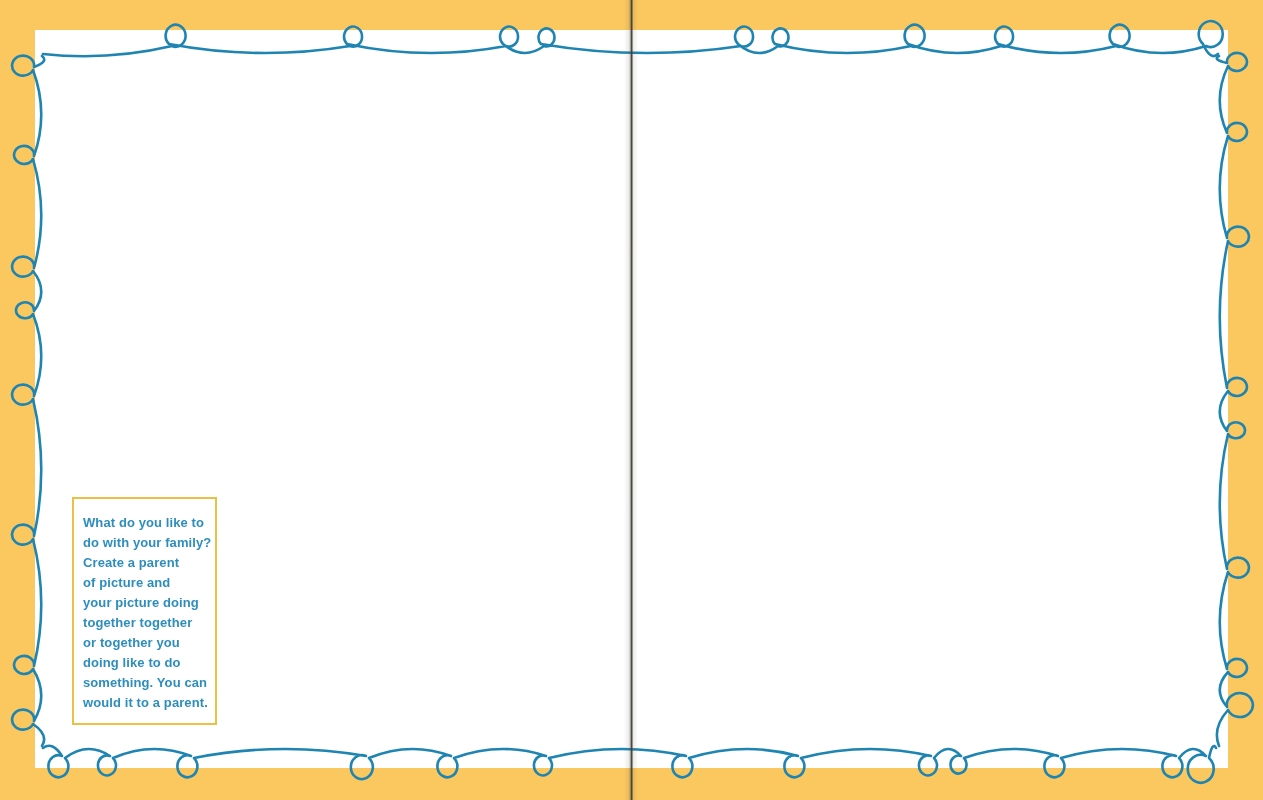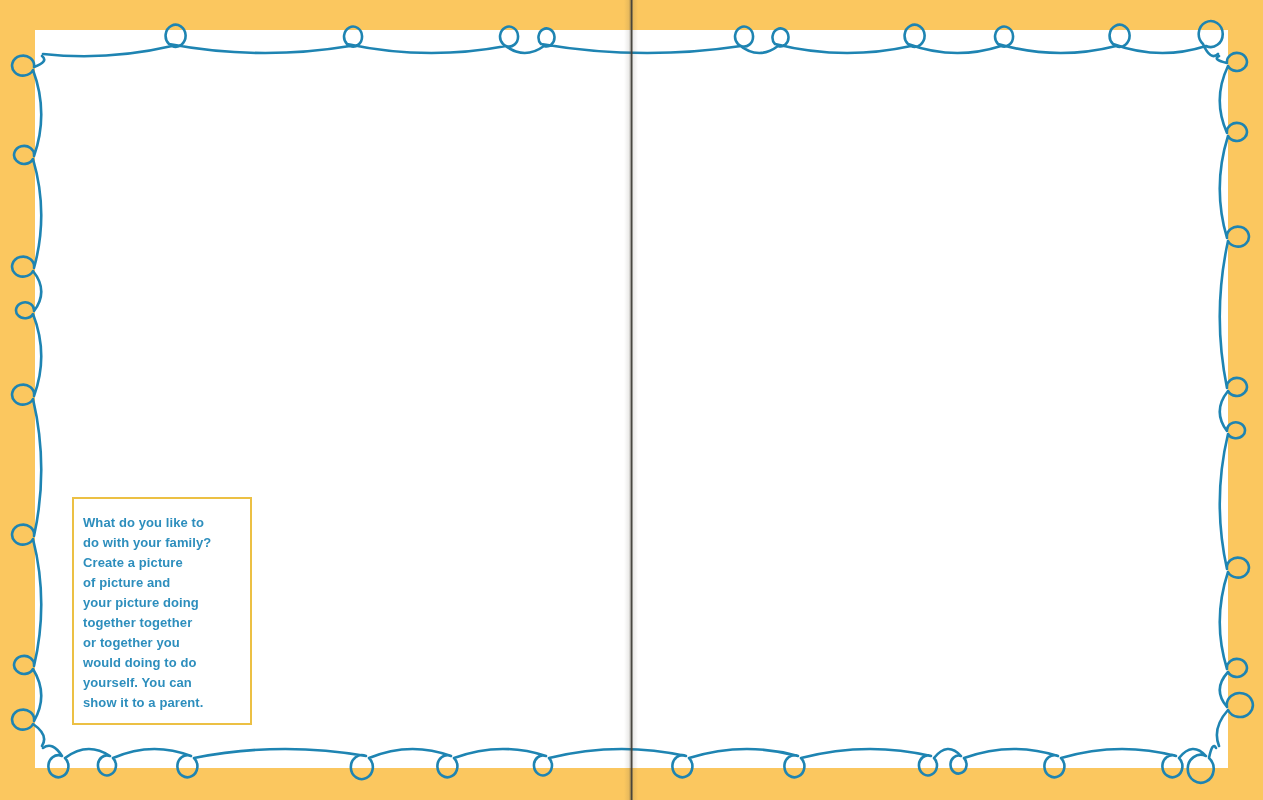--- a/index.html
+++ b/index.html
@@ -28,21 +28,21 @@
     background:linear-gradient(to right,
       rgba(90,85,70,0) 0%,
       rgba(90,85,70,0.12) 36%,
       rgba(70,66,55,0.45) 46%,
       rgba(63,62,55,0.95) 50%,
       rgba(63,62,55,0.95) 56%,
       rgba(90,85,70,0.12) 66%,
       rgba(90,85,70,0) 100%);
   }
   .prompt-box{
-    position:absolute;left:72px;top:497px;width:180px;height:228px;
+    position:absolute;left:72px;top:497px;width:145px;height:228px;
     box-sizing:border-box;z-index:2;
     background:var(--page,#FFFFFF);
     border:2px solid var(--prompt_border,#ECC044);
     padding:14px 4px 0 9px;
   }
   .prompt-line{
     font-size:13px;line-height:20px;font-weight:700;
     color:var(--prompt_text,#2D8EBD);
     white-space:nowrap;letter-spacing:0.1px;
   }
@@ -58,22 +58,22 @@
   <path id="loop-bottom" d="M 43 748 Q 52.5 741 62 756 a 10 11 0 1 0 3 2 Q 87.5 741 110 756 a 9 10 0 1 0 3 2 Q 152.0 741 191 756 a 10 11 0 1 0 3 2 Q 280.0 741 366 756 a 11 12 0 1 0 3 2 Q 410.0 741 451 756 a 10 11 0 1 0 3 2 Q 500.0 741 546 756 a 9 10 0 1 0 3 2 Q 617.5 741 686 756 a 10 11 0 1 0 3 2 Q 743.5 741 798 756 a 10 11 0 1 0 3 2 Q 866.0 741 931 756 a 9 10 0 1 0 3 2 Q 947.5 741 961 756 a 8 9 0 1 0 3 2 Q 1011.0 741 1058 756 a 10 11 0 1 0 3 2 Q 1118.5 741 1176 756 a 10 11 0 1 0 3 2 Q 1192.5 741 1206 756 a 13 14 0 1 0 3 2 Q 1212.5 741 1216 748"></path>
   <path id="loop-left" d="M 42 56 Q 49 61.5 34 67 a 11 10 0 1 0 -1 3 Q 49 113.0 34 156 a 10 9 0 1 0 -1 3 Q 49 213.5 34 268 a 11 10 0 1 0 -1 3 Q 49 291.0 34 311 a 9 8 0 1 0 -1 3 Q 49 355.0 34 396 a 11 10 0 1 0 -1 3 Q 49 467.5 34 536 a 11 10 0 1 0 -1 3 Q 49 602.5 34 666 a 10 9 0 1 0 -1 3 Q 49 695.0 34 721 a 11 10 0 1 0 -1 3 Q 49 735.0 42 746"></path>
 </svg>
 
 <div class="gutter"></div>
 
 <div class="prompt-box">
   <div>
     <div class="prompt-line">What do you like to</div>
     <div class="prompt-line">do with your family?</div>
-    <div class="prompt-line">Create a picture</div>
+    <div class="prompt-line">Create a parent</div>
     <div class="prompt-line">of picture and</div>
     <div class="prompt-line">your picture doing</div>
     <div class="prompt-line">together together</div>
     <div class="prompt-line">or together you</div>
-    <div class="prompt-line">would doing to do</div>
-    <div class="prompt-line">yourself. You can</div>
-    <div class="prompt-line">show it to a parent.</div>
+    <div class="prompt-line">doing like to do</div>
+    <div class="prompt-line">something. You can</div>
+    <div class="prompt-line">would it to a parent.</div>
   </div>
 </div>
 
 </body></html>

